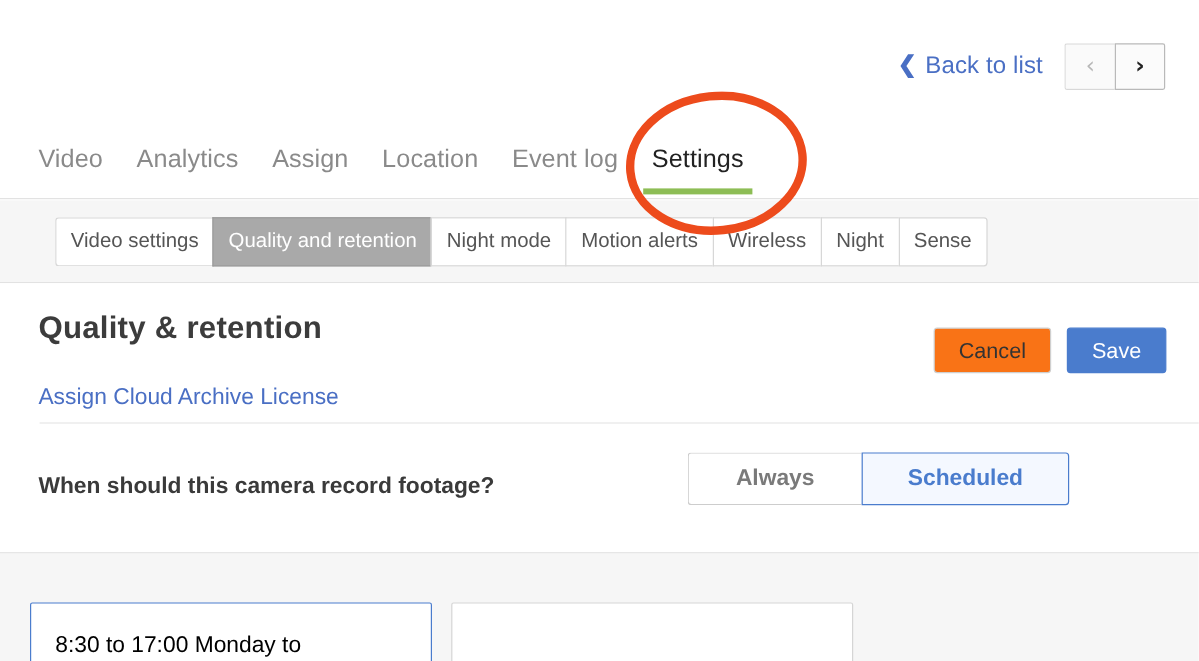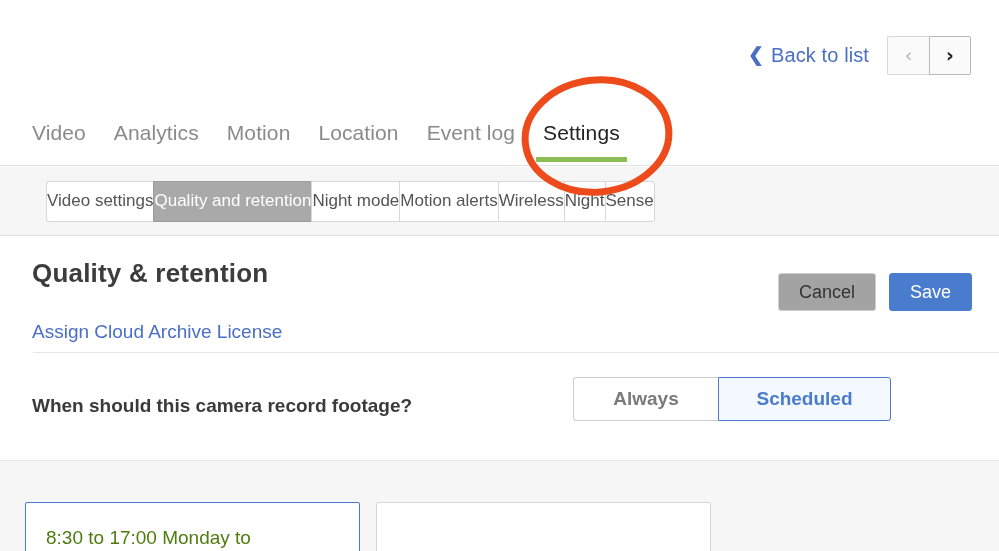--- a/index.html
+++ b/index.html
@@ -121,21 +121,21 @@
     padding-left: 46px;
   }
   .subtabs {
     display: flex;
     align-items: stretch;
   }
   .stab {
     height: 41px;
     display: flex;
     align-items: center;
-    padding: 0 0;
+    padding: 0 12px;
     background: #ffffff;
     border: 1px solid #d7d7d7;
     border-right: none;
     font-size: 17px;
     color: #555;
     cursor: pointer;
     white-space: nowrap;
   }
   .stab:first-child { border-radius: 3px 0 0 3px; }
   .stab:last-child {
@@ -188,21 +188,21 @@
     height: 38px;
     border-radius: 3px;
     display: flex;
     align-items: center;
     justify-content: center;
     cursor: pointer;
     white-space: nowrap;
     font-family: "Liberation Sans", sans-serif;
   }
   .btn-cancel {
-    background: #a3a3a3;
+    background: #f97316;
     border: 1px solid #cfcfcf;
     color: #333;
   }
   .btn-save {
     background: #4a7ccd;
     border: 1px solid #4a7ccd;
     color: #ffffff;
   }
   #divider {
     position: absolute;
@@ -273,21 +273,21 @@
     border-radius: 2px;
     padding: 22px 20px;
     cursor: pointer;
     overflow: hidden;
   }
   .sched-card.selected {
     border: 1px solid #4a7ccd;
   }
   .sched-card-text {
     font-size: 19px;
-    color: #4d7c0f;
+    color: #000000;
     line-height: 1.35;
   }
 
   
   #annotation {
     position: absolute;
     left: 518px; top: 76px;
     width: 160px; height: 122px;
     pointer-events: none;
     z-index: 50;
@@ -310,21 +310,21 @@
       <div class="navbtn next">
         <span>›</span>
       </div>
     </div>
   </div>
 </div>
 
 <div id="maintabs">
   <div class="mtab">Video</div>
   <div class="mtab">Analytics</div>
-  <div class="mtab">Motion</div>
+  <div class="mtab">Assign</div>
   <div class="mtab">Location</div>
   <div class="mtab">Event log</div>
   <div class="mtab active">Settings</div>
 </div>
 
 <div id="subtabbar">
   <div class="subtabs">
     <div class="stab">Video settings</div>
     <div class="stab active">Quality and retention</div>
     <div class="stab">Night mode</div>

